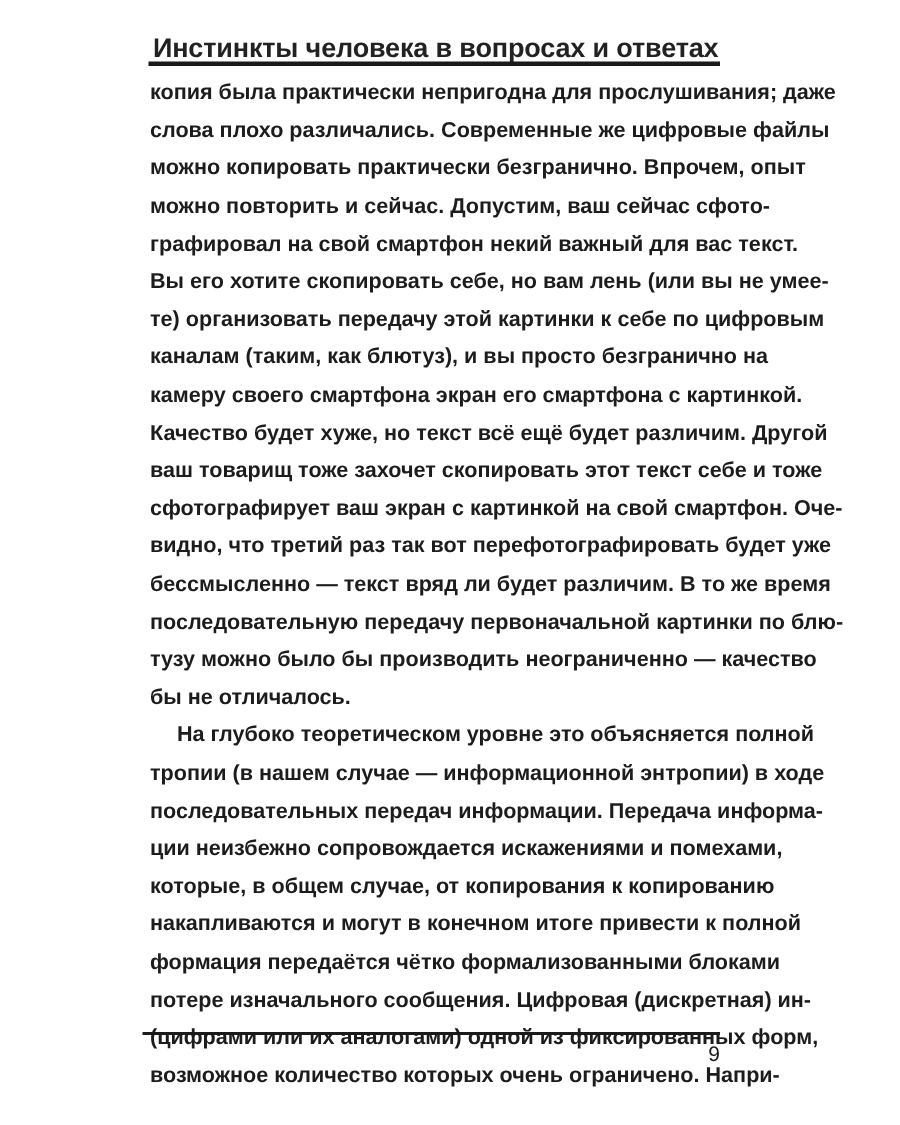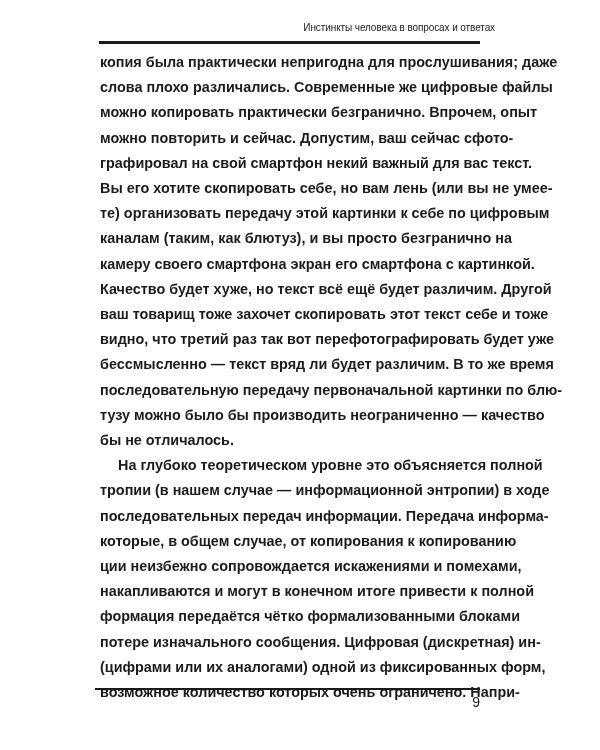--- a/index.html
+++ b/index.html
@@ -1,19 +1,19 @@
 <!DOCTYPE html>
 <html><head>
 <meta charset="utf-8">
 <style>
   html, body { margin: 0; padding: 0; background: #ffffff; }
   body { width: 600px; height: 750px; position: relative; overflow: hidden;
          font-family: "Liberation Sans", "DejaVu Sans", sans-serif; color: #1a1a1a; }
-  .running-head { position: absolute; left: 115px; width: 380px; top: 22px;
-         text-align: right; font-size: 10px; letter-spacing: -0.1px; color: #222; }
+  .running-head { position: absolute; left: 99px; width: 380px; top: 22px;
+         text-align: right; font-size: 18px; letter-spacing: -0.1px; color: #222; font-weight: bold; }
   .rule-top { position: absolute; left: 99px; width: 381px; top: 41px; height: 2.5px; background: #1a1a1a; }
   .body-text { position: absolute; left: 100px; width: 378px; top: 50px;
          font-size: 14.4px; line-height: 25.2px; text-align: justify; color: #1c1c1c; }
   .line { display: block; text-align: justify; text-align-last: justify; white-space: nowrap; font-weight: bold; }
   .line.last { text-align-last: left; }
   .line.indent { text-indent: 18px; }
   .rule-bottom { position: absolute; left: 95px; width: 385px; top: 688px; height: 2px; background: #1a1a1a; }
   .page-number { position: absolute; right: 120px; top: 694px; font-size: 14px; color: #1a1a1a; }
 </style>
 </head>
@@ -27,30 +27,31 @@
   <span class="line">слова плохо различались. Современные же цифровые файлы</span>
   <span class="line">можно копировать практически безгранично. Впрочем, опыт</span>
   <span class="line">можно повторить и сейчас. Допустим, ваш сейчас сфото-</span>
   <span class="line">графировал на свой смартфон некий важный для вас текст.</span>
   <span class="line">Вы его хотите скопировать себе, но вам лень (или вы не умее-</span>
   <span class="line">те) организовать передачу этой картинки к себе по цифровым</span>
   <span class="line">каналам (таким, как блютуз), и вы просто безгранично на</span>
   <span class="line">камеру своего смартфона экран его смартфона с картинкой.</span>
   <span class="line">Качество будет хуже, но текст всё ещё будет различим. Другой</span>
   <span class="line">ваш товарищ тоже захочет скопировать этот текст себе и тоже</span>
+  <span class="line">сфотографирует ваш экран с картинкой на свой смартфон. Оче-</span>
   <span class="line">видно, что третий раз так вот перефотографировать будет уже</span>
   <span class="line">бессмысленно — текст вряд ли будет различим. В то же время</span>
   <span class="line">последовательную передачу первоначальной картинки по блю-</span>
   <span class="line">тузу можно было бы производить неограниченно — качество</span>
   <span class="line last">бы не отличалось.</span>
   <span class="line indent">На глубоко теоретическом уровне это объясняется полной</span>
   <span class="line">тропии (в нашем случае — информационной энтропии) в ходе</span>
   <span class="line">последовательных передач информации. Передача информа-</span>
+  <span class="line">ции неизбежно сопровождается искажениями и помехами,</span>
   <span class="line">которые, в общем случае, от копирования к копированию</span>
-  <span class="line">ции неизбежно сопровождается искажениями и помехами,</span>
   <span class="line">накапливаются и могут в конечном итоге привести к полной</span>
   <span class="line">формация передаётся чётко формализованными блоками</span>
   <span class="line">потере изначального сообщения. Цифровая (дискретная) ин-</span>
   <span class="line">(цифрами или их аналогами) одной из фиксированных форм,</span>
   <span class="line">возможное количество которых очень ограничено. Напри-</span>
 
 </div>
 
 <div class="rule-bottom"></div>
 <div class="page-number">9</div>

